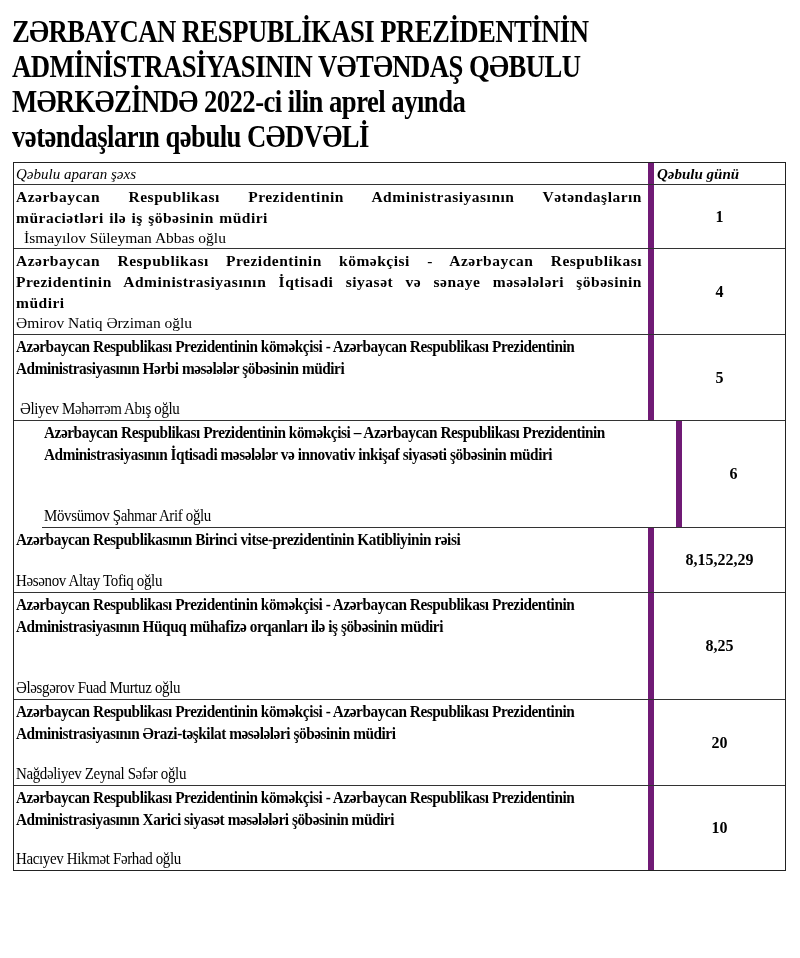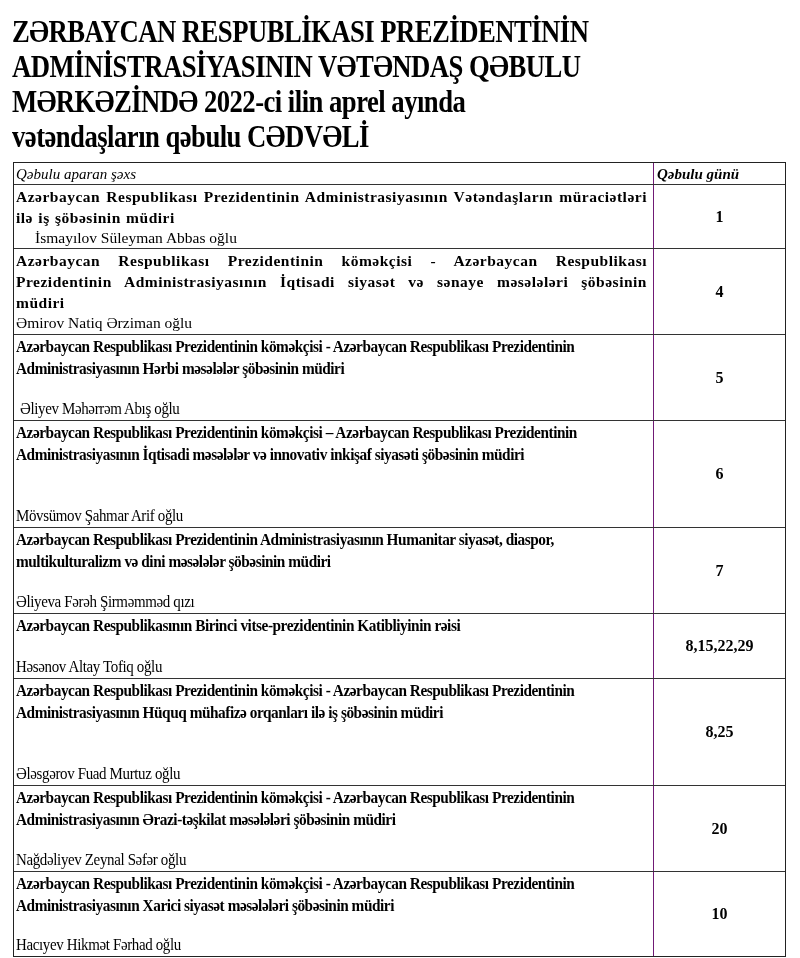--- a/index.html
+++ b/index.html
@@ -41,21 +41,21 @@
     }
     .row {
       display: flex;
       border-bottom: 1px solid #333;
       box-sizing: border-box;
     }
     .row:last-child { border-bottom: none; }
     .cell-left {
       width: 640px;
       box-sizing: border-box;
-      border-right: 1px solid #701a75;
+      border-right: 6px solid #701a75;
       padding: 1px 6px 0 2px;
       position: relative;
     }
     .cell-right {
       flex: 1;
       display: flex;
       align-items: center;
       justify-content: center;
       font-weight: bold;
       font-size: 16px;
@@ -106,21 +106,21 @@
       left: 2px;
       bottom: 1px;
       font-family: "Liberation Serif", serif;
       font-size: 17px;
       line-height: 20px;
       letter-spacing: -0.4px;
       transform: scaleX(0.88);
       transform-origin: left bottom;
       white-space: nowrap;
     }
-    .indent { padding-left: 8px; margin-left: 11px; }
+    .indent { padding-left: 8px; }
   </style>
 </head>
 <body>
 
 <div class="title">
   <div>ZƏRBAYCAN RESPUBLİKASI PREZİDENTİNİN</div>
   <div>ADMİNİSTRASİYASININ VƏTƏNDAŞ QƏBULU</div>
   <div>MƏRKƏZİNDƏ 2022-ci ilin aprel ayında</div>
   <div>vətəndaşların  qəbulu CƏDVƏLİ</div>
 </div>
@@ -148,35 +148,28 @@
   </div>
 
   <div class="row" style="height:86px;">
     <div class="cell-left">
       <div class="pos-cond">Azərbaycan Respublikası Prezidentinin köməkçisi - Azərbaycan Respublikası Prezidentinin Administrasiyasının Hərbi məsələlər şöbəsinin müdiri</div>
       <div class="name-cond" style="left:6px;">Əliyev Məhərrəm Abış oğlu</div>
     </div>
     <div class="cell-right">5</div>
   </div>
 
-  <div class="row" style="height:107px;">
+  <div class="row" style="height:107px;margin-left:28px;">
     <div class="cell-left">
       <div class="pos-cond">Azərbaycan Respublikası Prezidentinin köməkçisi – Azərbaycan Respublikası Prezidentinin Administrasiyasının İqtisadi məsələlər və innovativ inkişaf siyasəti şöbəsinin müdiri</div>
       <div class="name-cond">Mövsümov Şahmar Arif oğlu</div>
     </div>
     <div class="cell-right">6</div>
   </div>
 
-  <div class="row" style="height:86px;">
-    <div class="cell-left">
-      <div class="pos-cond">Azərbaycan Respublikası Prezidentinin Administrasiyasının Humanitar siyasət, diaspor, multikulturalizm və dini məsələlər şöbəsinin müdiri</div>
-      <div class="name-cond">Əliyeva Fərəh Şirməmməd qızı</div>
-    </div>
-    <div class="cell-right">7</div>
-  </div>
 
   <div class="row" style="height:65px;">
     <div class="cell-left">
       <div class="pos-cond">Azərbaycan Respublikasının Birinci vitse-prezidentinin Katibliyinin rəisi</div>
       <div class="name-cond">Həsənov Altay Tofiq oğlu</div>
     </div>
     <div class="cell-right">8,15,22,29</div>
   </div>
 
   <div class="row" style="height:107px;">

